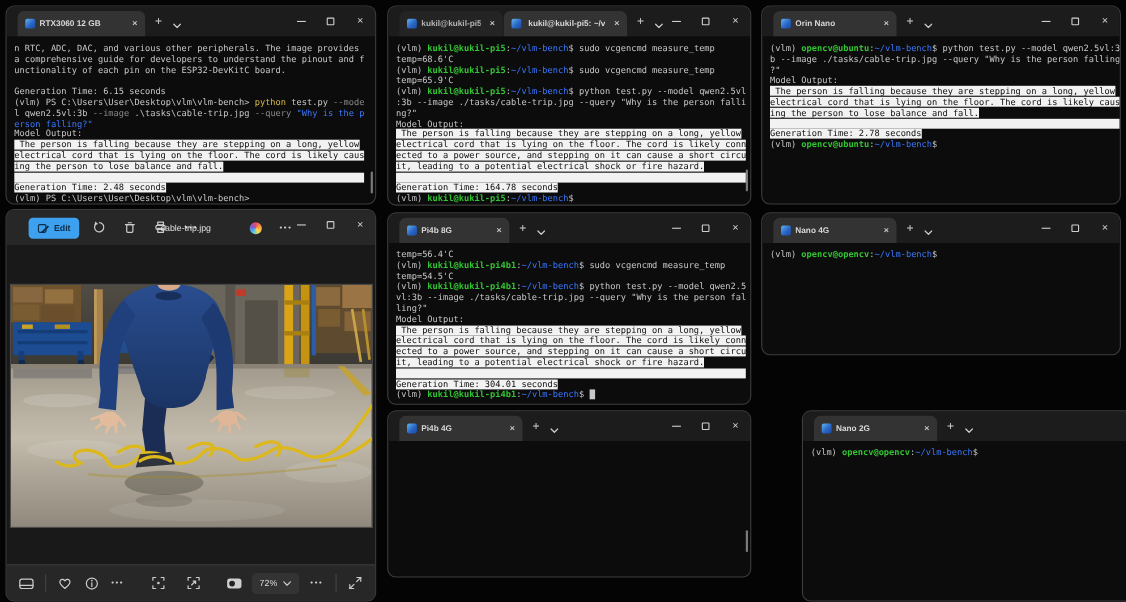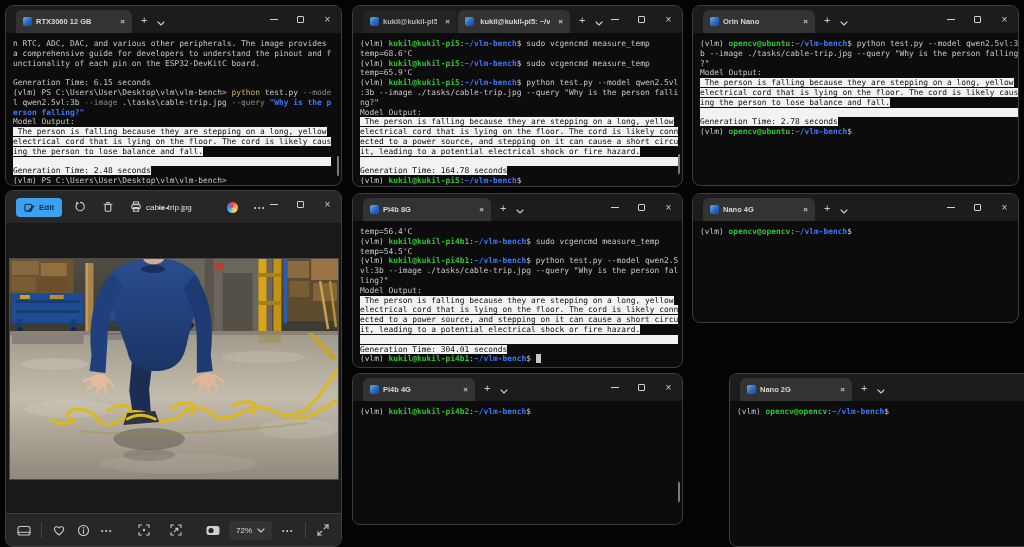--- a/index.html
+++ b/index.html
@@ -22,31 +22,31 @@
   .wctrl { position:absolute; right:0; top:0; height:27px; display:flex; align-items:center; }
   .wctrl .wc { width:27px; height:27px; display:flex; align-items:center; justify-content:center; color:#cfcfcf; }
   .wc-min i { display:block; width:8px; height:1px; background:#cfcfcf; }
   .wc-max i { display:block; width:7px; height:7px; border:1px solid #cfcfcf; border-radius:1px; }
   .wc-close { font-size:10px; }
   .tcontent { padding:6px 0 0 7px; font-family:"DejaVu Sans Mono",monospace; font-size:7.9px; line-height:9.8px;
               color:#c8c8c8; white-space:pre; overflow:hidden; height:calc(100% - 27px); }
   .tline { min-height:9.8px; }
   .seg-w { color:#c8c8c8; }
   .seg-g { color:#33c433; font-weight:bold; }
-  .seg-b { color:#3b78ff; font-weight:bold; }
+  .seg-b { color:#3b78ff; font-weight:normal; }
   .seg-y { color:#d7ba48; }
   .seg-d { color:#8a8a8a; }
   .seg-k { background:#f2f2f2; color:#0b0b0b; }
   .seg-cur { background:#c8c8c8; color:#0c0c0c; }
   .sb { position:absolute; right:2px; width:2px; height:20px; background:#aaaaaa; opacity:.7; border-radius:1px; }
 
   
   .photos { position:absolute; left:5px; top:190px; width:337px; height:357px; background:#1b1b1b;
             border:1px solid #3d3d3d; border-radius:8px; overflow:hidden; }
-  .ptitle { height:32px; background:#272727; display:flex; align-items:center; padding-left:10px; position:relative; }
+  .ptitle { height:32px; background:#272727; display:flex; align-items:center; padding-left:20px; position:relative; }
   .edit-btn { display:flex; align-items:center; gap:4px; height:19px; padding:0 8px; border:none; border-radius:4px;
               background:#3da1ef; color:#0d2c47; font-size:8px; font-weight:bold; font-family:"Liberation Sans",sans-serif; }
   .pic { width:24px; height:24px; display:flex; align-items:center; justify-content:center; color:#cccccc; }
   .dots { color:#cccccc; font-size:7px; letter-spacing:1.5px; }
   .fname { position:absolute; left:140px; font-size:8px; color:#e0e0e0; }
   .designer { position:absolute; left:221px; width:11px; height:11px; border-radius:50%;
               background:conic-gradient(#e8476b,#f7a23b,#ffd94d,#45c4f0,#7a5fd0,#e8476b); }
   .pdots2 { position:absolute; left:242px; }
   .pcanvas { position:absolute; top:32px; bottom:33px; left:0; right:0; background:#191919; }
   .photo { position:absolute; left:4px; top:36px; width:328px; height:220px; outline:1px solid rgba(255,255,255,.22); }
@@ -142,21 +142,21 @@
           <i></i>
         </span>
       <span class="wc wc-close">×</span>
     </div>
   </div>
   <div class="tcontent"><div class="tline"><span class="seg-w">(vlm) </span><span class="seg-g">opencv@ubuntu</span><span class="seg-w">:</span><span class="seg-b">~/vlm-bench</span><span class="seg-w">$ python test.py --model qwen2.5vl:3</span></div><div class="tline"><span class="seg-w">b --image ./tasks/cable-trip.jpg --query "Why is the person falling</span></div><div class="tline"><span class="seg-w">?"</span></div><div class="tline"><span class="seg-w">Model Output:</span></div><div class="tline"><span class="seg-k"> The person is falling because they are stepping on a long, yellow</span></div><div class="tline"><span class="seg-k">electrical cord that is lying on the floor. The cord is likely caus</span></div><div class="tline"><span class="seg-k">ing the person to lose balance and fall.</span></div><div class="tline"><span class="seg-k">                                                                   </span></div><div class="tline"><span class="seg-k">Generation Time: 2.78 seconds</span></div><div class="tline"><span class="seg-w">(vlm) </span><span class="seg-g">opencv@ubuntu</span><span class="seg-w">:</span><span class="seg-b">~/vlm-bench</span><span class="seg-w">$</span></div></div>
 </div>
 
 <div class="term" style="left:352px;top:193px;width:331px;height:175px;">
   <div class="tabbar">
-    <div class="tab active" style="width:128px;">
+    <div class="tab active" style="width:100px;">
       <span class="ticon"></span>
       <span class="tlabel">Pi4b 8G</span>
       <span class="tclose">×</span>
     </div>
     <span class="newtab">+</span>
     <span class="tabdd">
         <svg class="ic" width="8" height="5">
           <polyline class="stk" points="1,1 4,4 7,1"></polyline>
         </svg>
       </span>
@@ -215,21 +215,20 @@
     <div class="wctrl">
       <span class="wc wc-min">
           <i></i>
         </span>
       <span class="wc wc-max">
           <i></i>
         </span>
       <span class="wc wc-close">×</span>
     </div>
   </div>
-  <div class="tcontent"><div class="tline"><span class="seg-w">(vlm) </span><span class="seg-g">kukil@kukil-pi4b2</span><span class="seg-w">:</span><span class="seg-b">~/vlm-bench</span><span class="seg-w">$</span></div></div>
   <div class="sb" style="top:108px;"></div>
 </div>
 
 <div class="term" style="left:684px;top:373px;width:367px;height:174px;margin-left:45px;">
   <div class="tabbar">
     <div class="tab active" style="width:112px;">
       <span class="ticon"></span>
       <span class="tlabel">Nano 2G</span>
       <span class="tclose">×</span>
     </div>

